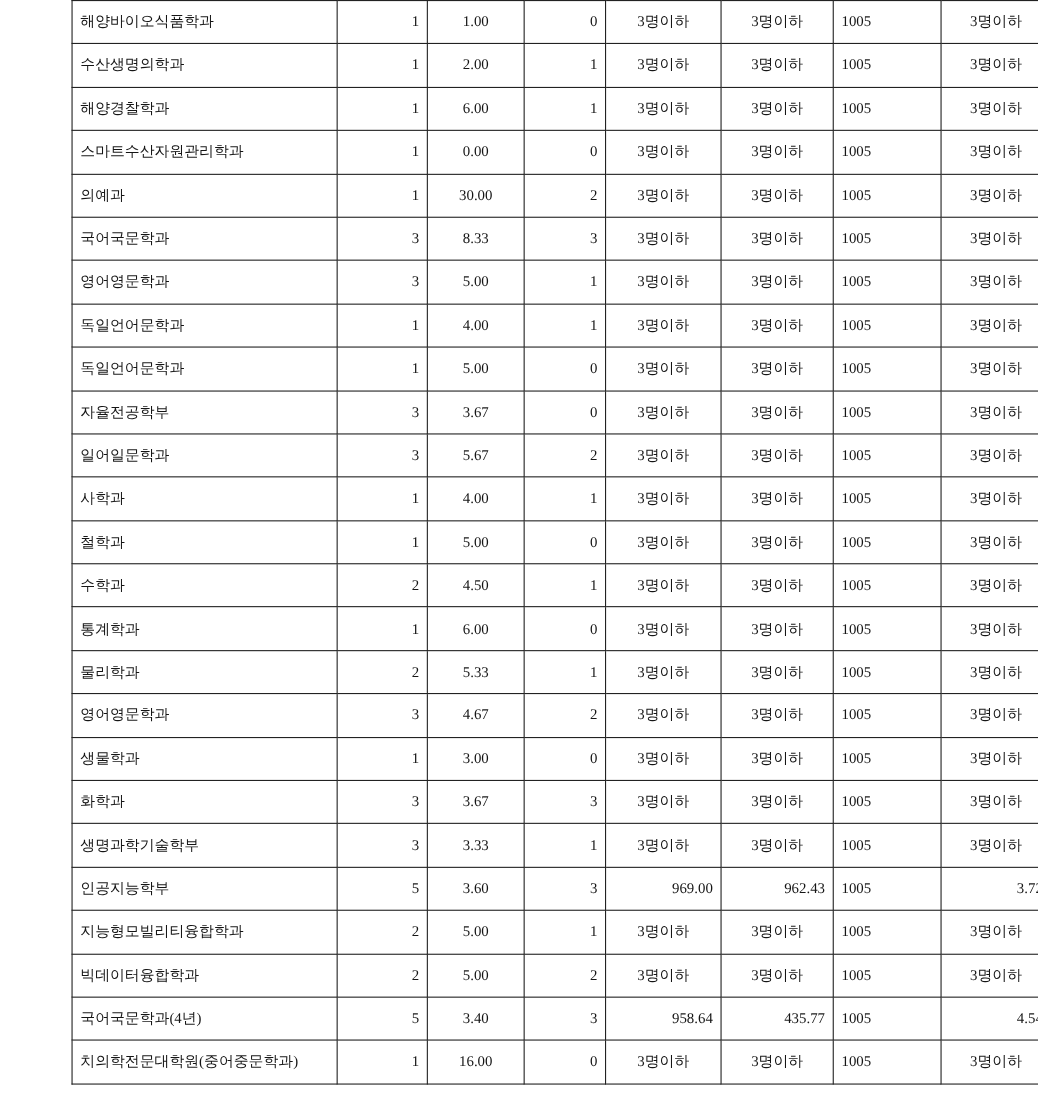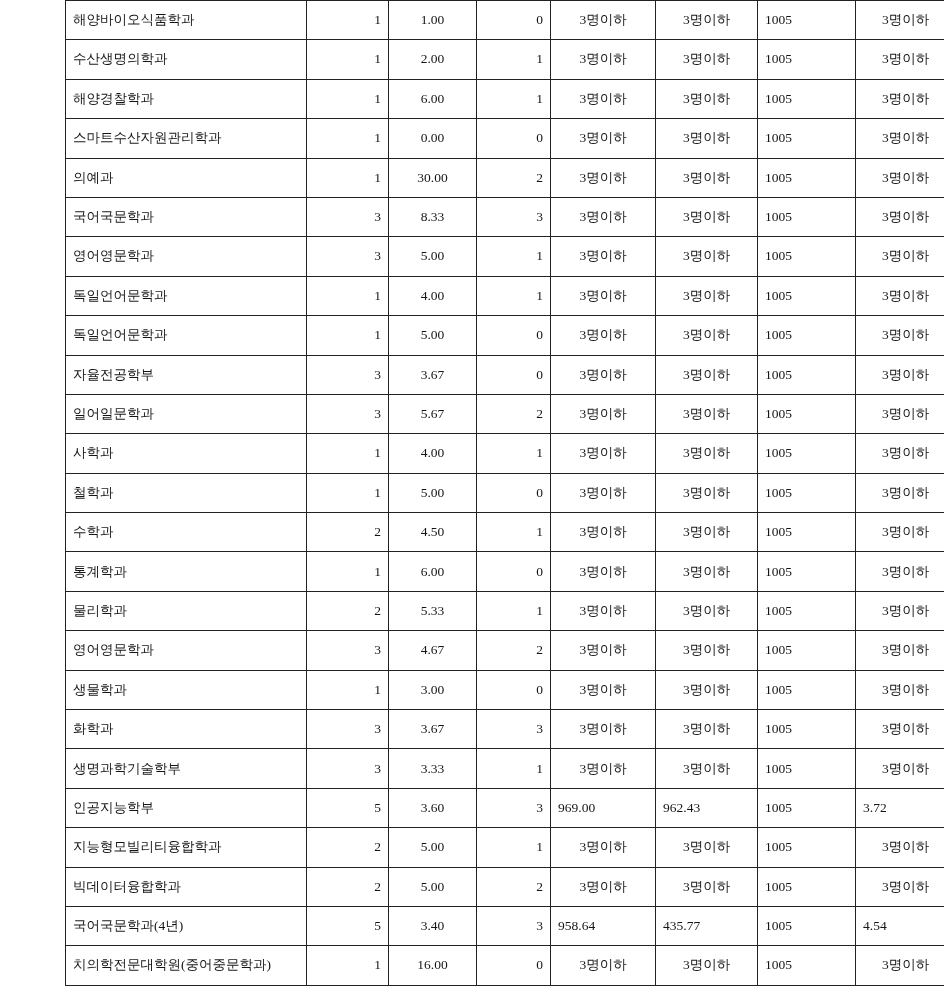--- a/index.html
+++ b/index.html
@@ -45,21 +45,21 @@
     overflow: hidden;
   }
   td.c-dept   { width: 226px; text-align: left;  padding-left: 9px; }
   td.c-num    { width:  67px; text-align: right; padding-right: 11px; }
   td.c-avg    { width:  73px; text-align: center; padding-right: 11px; }
   td.c-cnt    { width:  59px; text-align: right; padding-right: 11px; }
   td.c-t1     { width:  90px; text-align: center; }
   td.c-t2     { width:  87px; text-align: center; }
   td.c-tot    { width:  83px; text-align: left; padding-right: 16px; }
   td.c-g1     { width:  85px; text-align: center; }
-  td.num-right { text-align: left; padding-right: 14px; margin-left: 22px; }
+  td.num-right { text-align: right; padding-right: 14px; margin-left: 22px; }
 </style>
 </head>
 <body>
 
 <div id="page">
   <div id="table-wrap">
     <table class="data-table">
       <tbody>
           <tr>
             <td class="c-dept">해양바이오식품학과</td>

